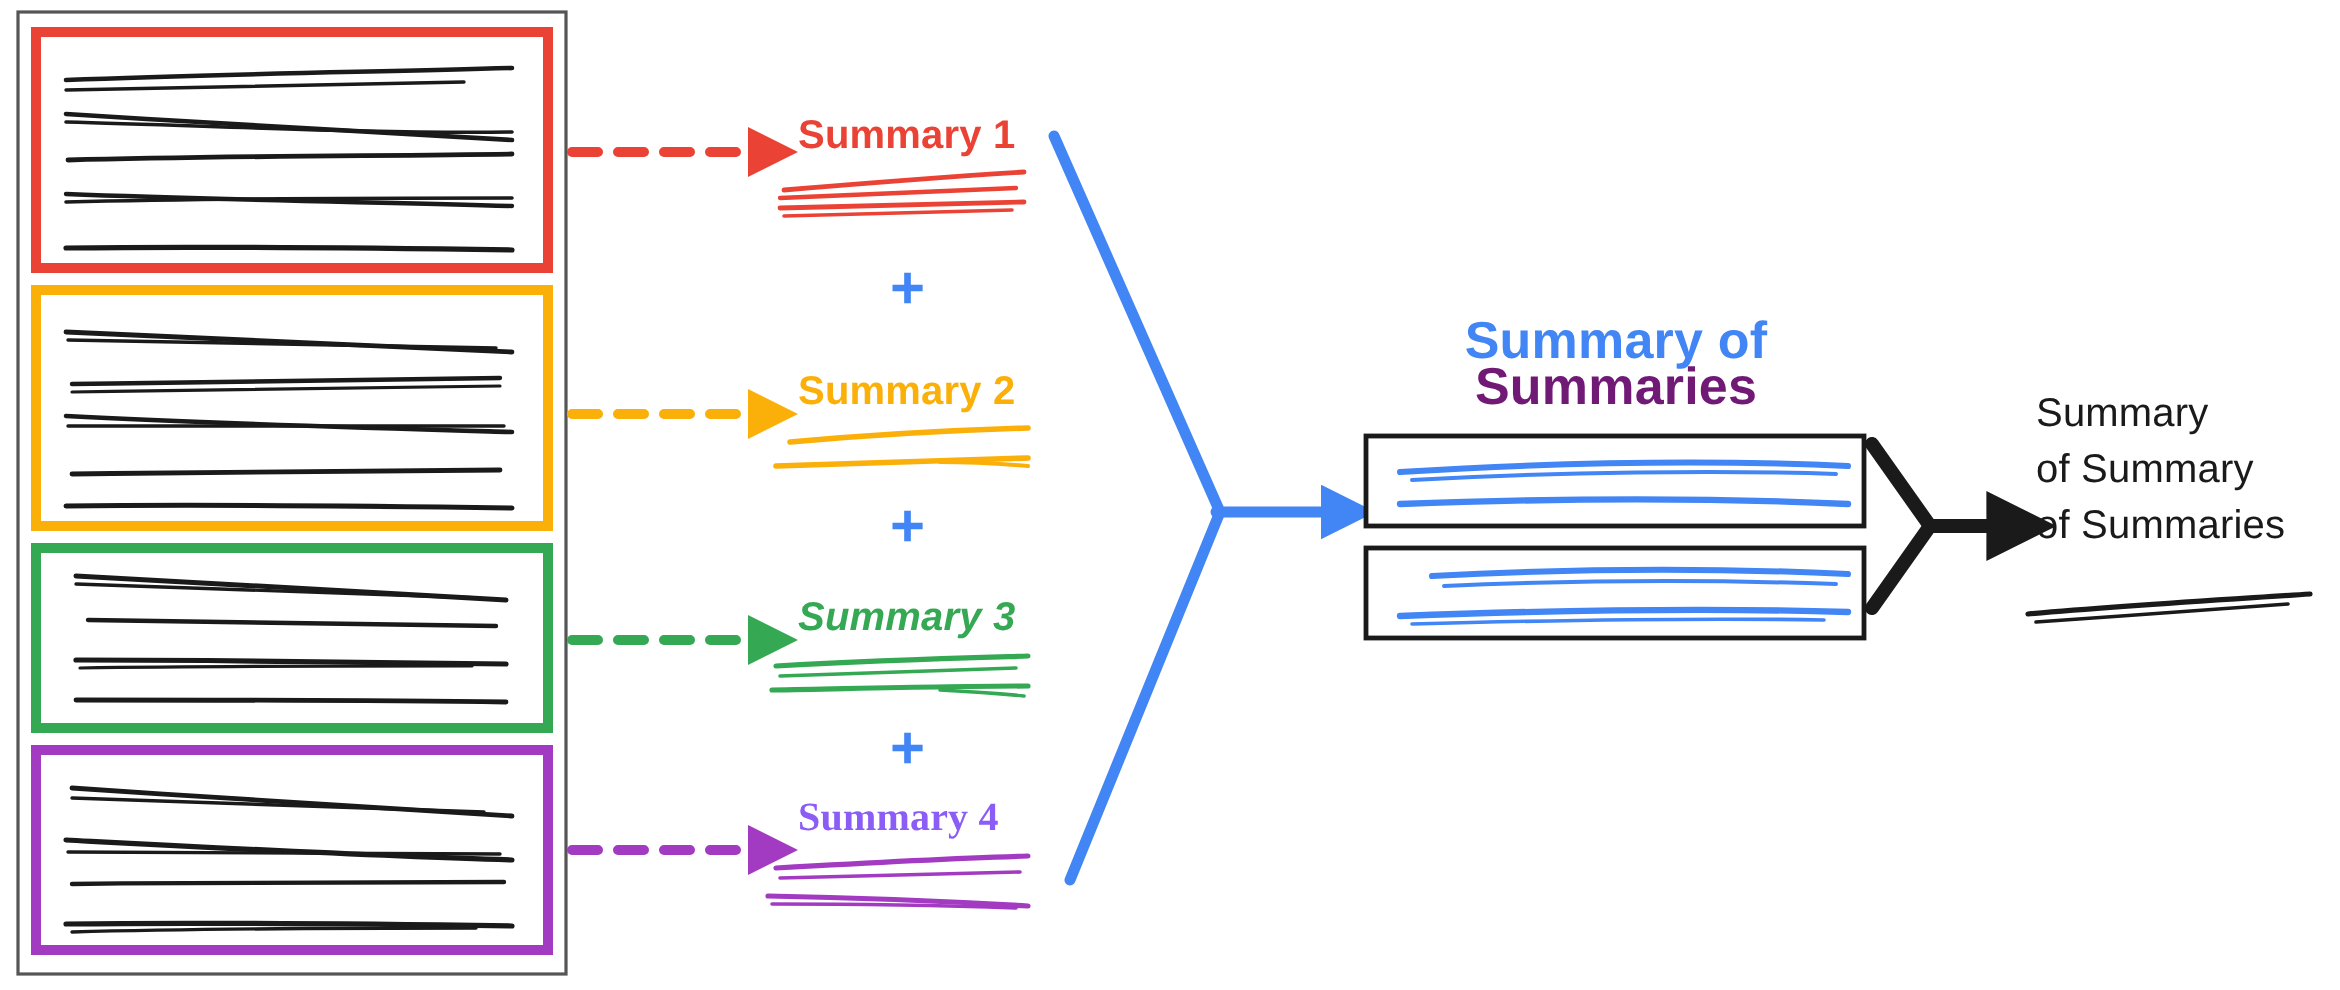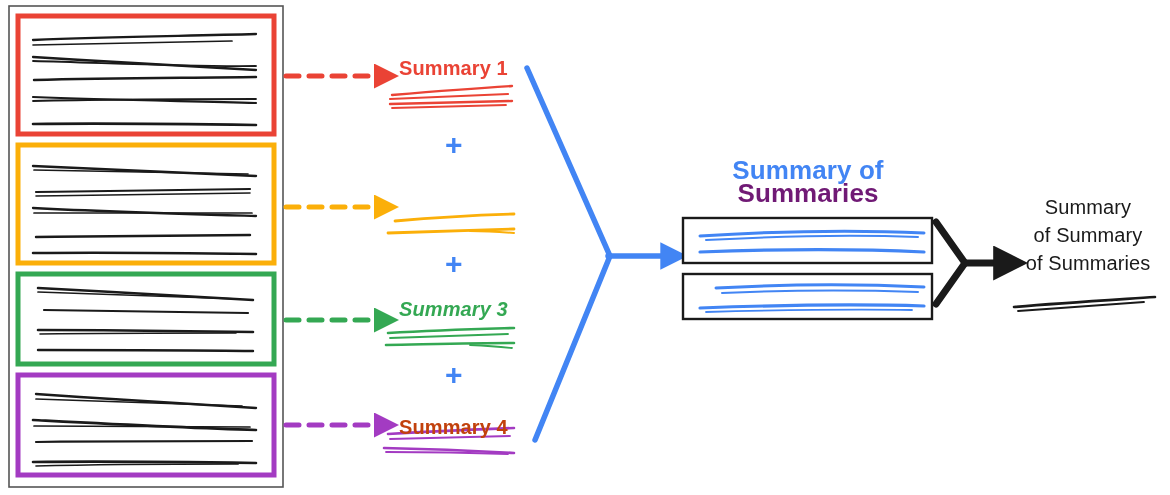--- a/index.html
+++ b/index.html
@@ -12,21 +12,21 @@
 
   .lbl{
     position:absolute;
     font-weight:700;
     white-space:nowrap;
     line-height:1.18;
     letter-spacing:0.1px;
   }
   .lbl-sum{font-size:20px;}
   .lbl-sos{font-size:26px;text-align:center;margin-top:16px;}
-  .lbl-final{font-size:20px;font-weight:400;text-align:center;color:#1a1a1a;}
+  .lbl-final{font-size:20px;font-weight:400;text-align:left;color:#1a1a1a;}
   .plus{
     position:absolute;
     font-size:30px;
     font-weight:700;
     color:#4285F4;
     line-height:1;
   }
 </style>
 </head>
 <body>
@@ -159,22 +159,23 @@
     </g>
     <line x1="962" y1="263" x2="1003" y2="263" stroke="#1a1a1a" stroke-width="7" stroke-linecap="butt" marker-end="url(#ah-black)"></line>
 
     <g stroke="#1a1a1a" fill="none" stroke-linecap="round">
       <path d="M1014 307 C 1060 303, 1110 300, 1155 297" stroke-width="2.6"></path>
       <path d="M1018 311 C 1060 308, 1105 305, 1144 302" stroke-width="1.8"></path>
     </g>
   </svg>
 
   <div class="lbl lbl-sum" style="left:399px;top:57px;color:#EA4335;">Summary 1</div>
+  <div class="lbl lbl-sum" style="left:399px;top:185px;color:#FBAF09;">Summary 2</div>
   <div class="lbl lbl-sum" style="left:399px;top:298px;color:#34A853;font-style:italic;">Summary 3</div>
-  <div class="lbl lbl-sum" style="left:399px;top:416px;color:#c2410c;">Summary 4</div>
+  <div class="lbl lbl-sum" style="left:399px;top:398px;color:#8b5cf6;font-family:Liberation Serif, serif;">Summary 4</div>
 
   <div class="plus" style="left:445px;top:130px;">+</div>
   <div class="plus" style="left:445px;top:249px;">+</div>
   <div class="plus" style="left:445px;top:360px;">+</div>
 
   <div class="lbl lbl-sos" style="left:713px;top:139px;color:#4285F4;width:190px;">Summary of</div>
   <div class="lbl lbl-sos" style="left:713px;top:162px;color:#701a75;width:190px;">Summaries</div>
 
   <div class="lbl lbl-final" style="left:1018px;top:196px;width:140px;">Summary</div>
   <div class="lbl lbl-final" style="left:1018px;top:252px;width:140px;">of Summaries</div>

